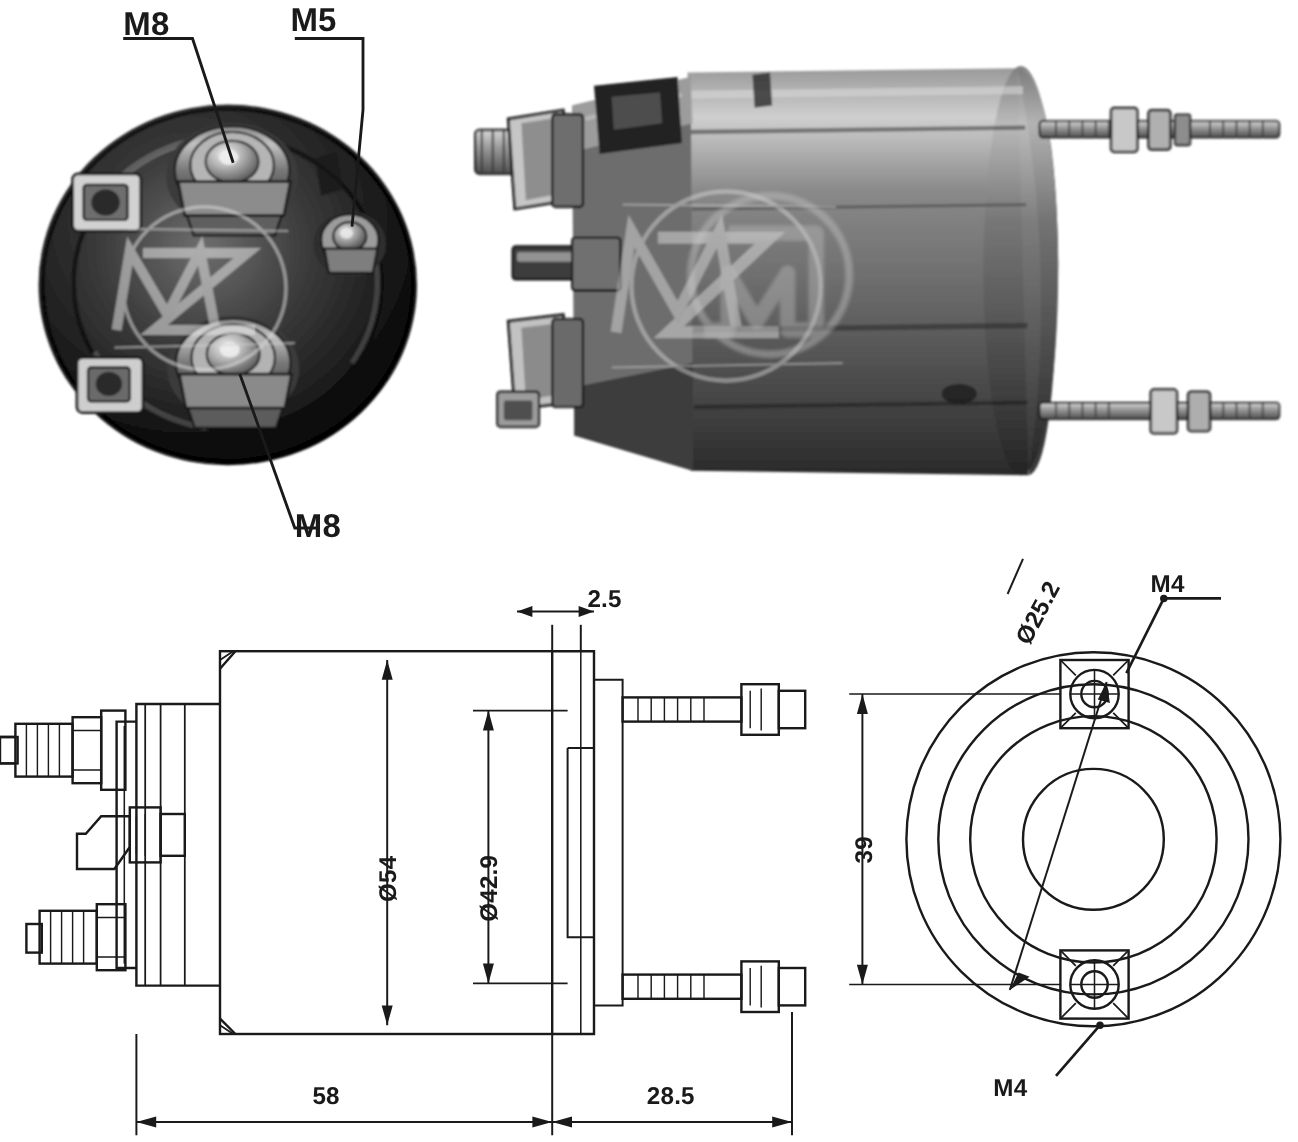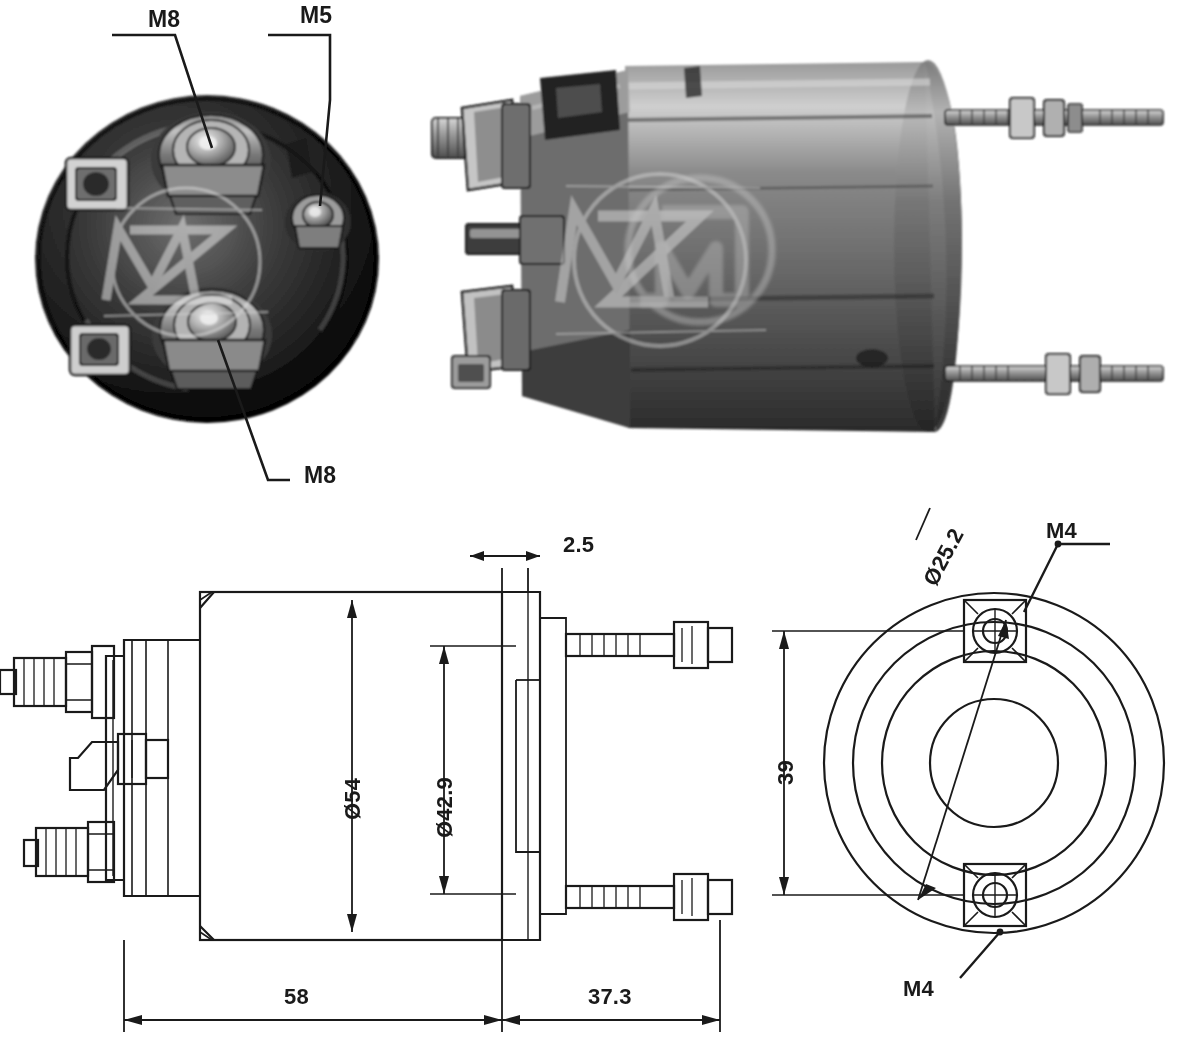--- a/index.html
+++ b/index.html
@@ -14,21 +14,21 @@
   svg{display:block;}
   .lbl{
     position:absolute;
     font-family:"Liberation Sans", sans-serif;
     color:#1a1a1a;
     font-weight:700;
     white-space:nowrap;
     letter-spacing:.2px;
     user-select:none;
   }
-  .lbl.big{font-size:23px;margin-left:36px;}
+  .lbl.big{font-size:30px;}
   .lbl.dim{font-size:22px;}
   .lbl.rot90{transform:rotate(-90deg);transform-origin:left top;}
   .lbl.rot60{transform:rotate(-62deg);transform-origin:left top;}
   .lbl.blur{
     filter:blur(.35px);
   }
 </style>
 </head>
 <body>
 
@@ -405,29 +405,29 @@
   </div>
 
   <div class="layer">
 
     <span class="lbl big blur" style="left:112px;top:6px;">M8</span>
 
     <span class="lbl big blur" style="left:264px;top:2px;">M5</span>
 
     <span class="lbl big blur" style="left:268px;top:462px;">M8</span>
 
-    <span class="lbl dim" style="left:563px;top:532px;">2.5</span>
+    <span class="lbl dim" style="left:534px;top:532px;">2.5</span>
 
     <span class="lbl dim rot90" style="left:340px;top:820px;">Ø54</span>
 
     <span class="lbl dim rot90" style="left:432px;top:838px;">Ø42.9</span>
 
     <span class="lbl dim" style="left:284px;top:984px;">58</span>
 
-    <span class="lbl dim" style="left:588px;top:984px;">37.3</span>
+    <span class="lbl dim" style="left:588px;top:984px;">28.5</span>
 
     <span class="lbl dim rot60" style="left:918px;top:578px;">Ø25.2</span>
 
     <span class="lbl dim rot90" style="left:773px;top:785px;">39</span>
 
     <span class="lbl dim" style="left:1046px;top:518px;">M4</span>
 
     <span class="lbl dim" style="left:903px;top:976px;">M4</span>
   </div>
 

